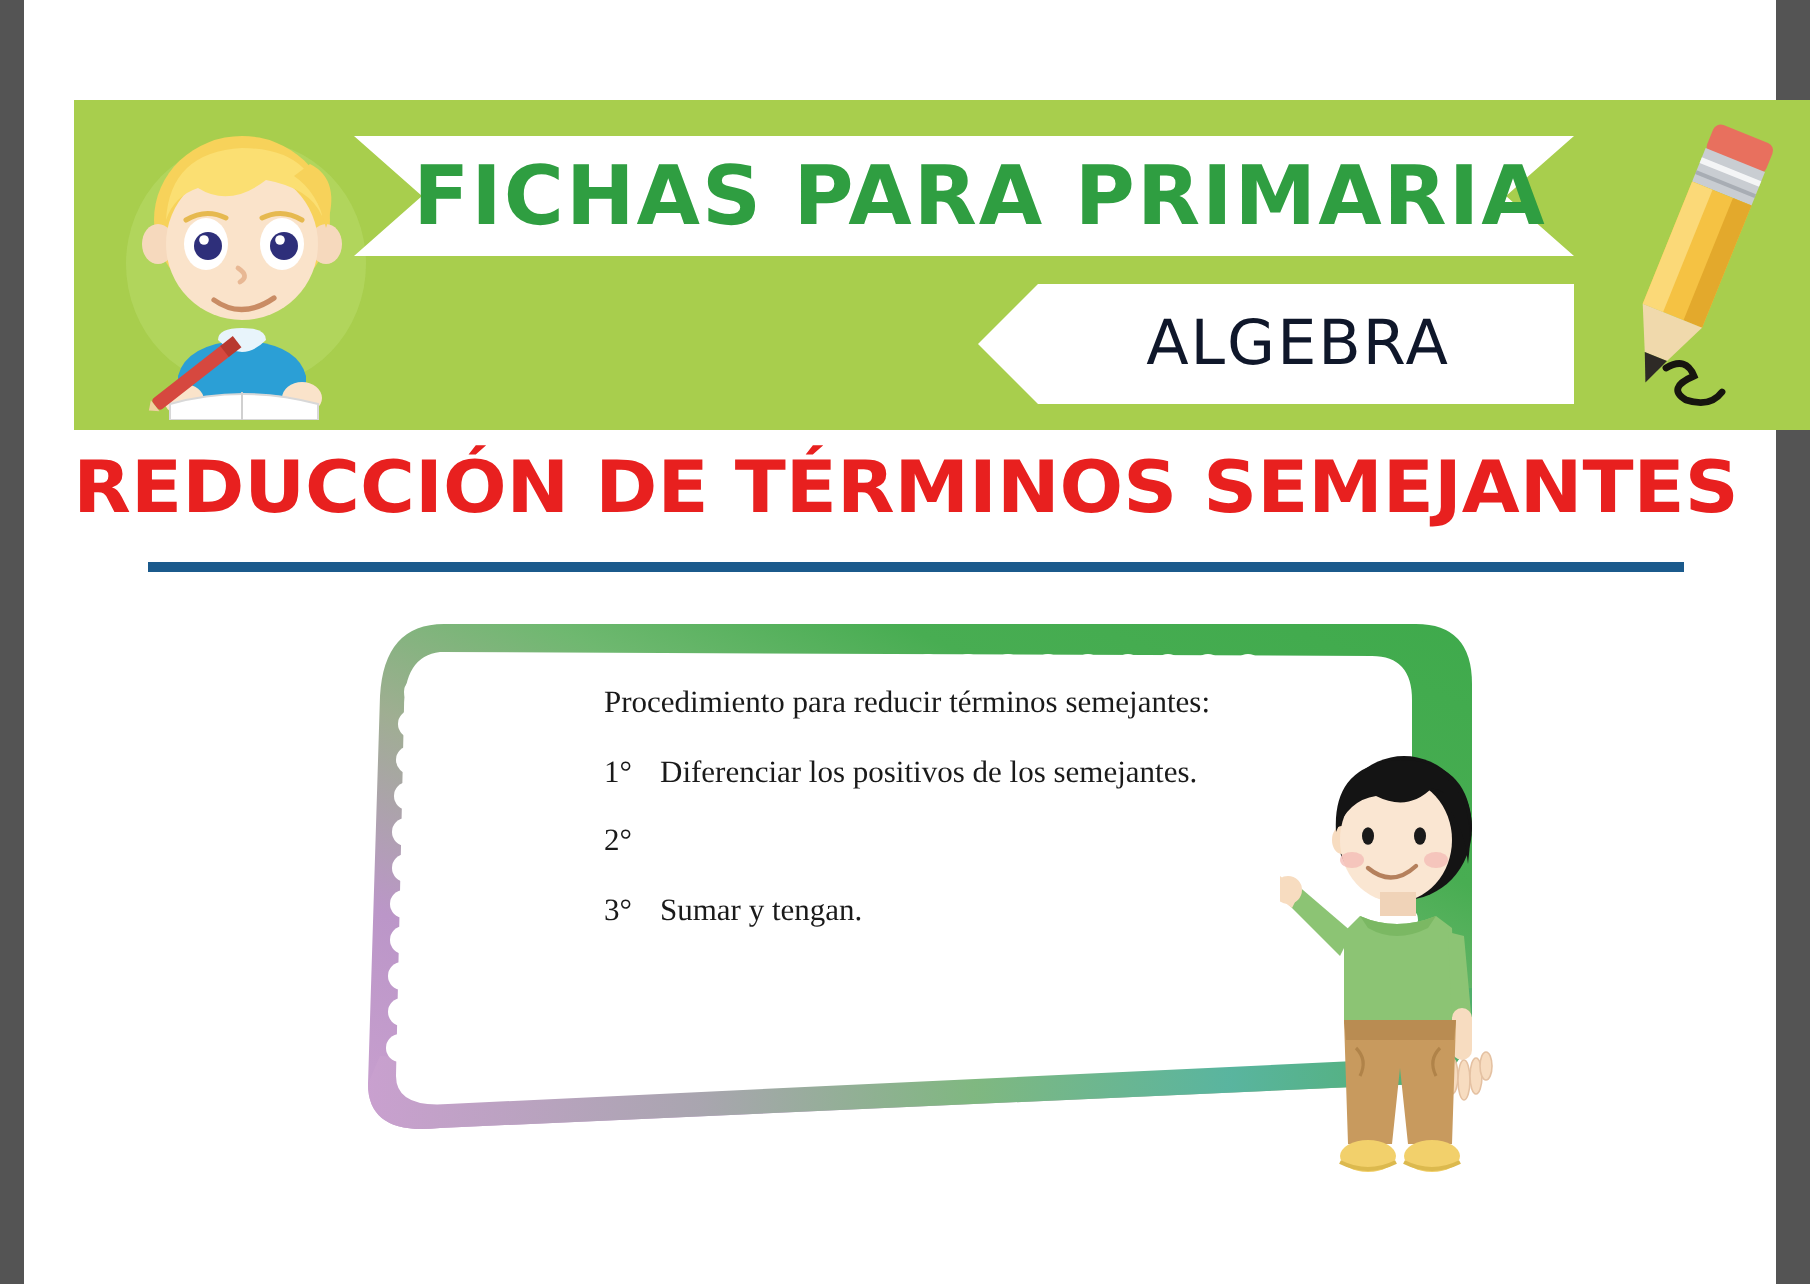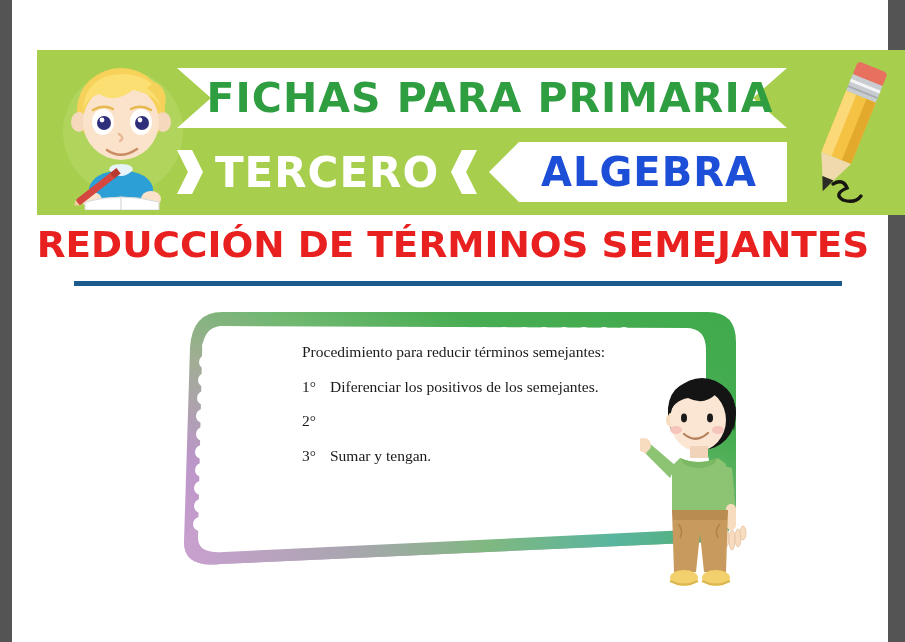--- a/index.html
+++ b/index.html
@@ -112,24 +112,24 @@
     height: 60px;
   }
   #ribbon-algebra .ribbon-bg {
     position: absolute; inset: 0;
     background: #ffffff;
     clip-path: polygon(30px 0, 100% 0, 100% 100%, 30px 100%, 0 50%);
   }
   #ribbon-algebra .ribbon-text {
     position: absolute; inset: 0;
     display: flex; align-items: center; justify-content: center;
-    color: #1d4ed8;
+    color: #0f172a;
     font-family: "DejaVu Sans", sans-serif;
-    font-weight: bold;
-    font-size: 40px;
+    font-weight: normal;
+    font-size: 31px;
     letter-spacing: 1px;
     padding-left: 22px;
   }
 
   
   #worksheet-title {
     position: absolute;
     left: 25px;
     top: 224px;
     width: 832px;
@@ -238,25 +238,20 @@
           <polygon points="10,126.5 14,123 14,130" fill="#f0cfa0"></polygon>
           <rect x="58" y="123" width="8" height="7" fill="#b8392f"></rect>
         </g>
       </svg>
 
       <div id="ribbon-top">
         <div class="ribbon-bg"></div>
         <div class="ribbon-text">FICHAS PARA PRIMARIA</div>
       </div>
 
-      <div id="ribbon-tercero">
-        <div class="chev"></div>
-        <div class="ribbon-text">TERCERO</div>
-        <div class="chev-right"></div>
-      </div>
 
       <div id="ribbon-algebra">
         <div class="ribbon-bg"></div>
         <div class="ribbon-text">ALGEBRA</div>
       </div>
 
       <svg class="pencil-art" viewBox="0 0 118 155">
         <g transform="rotate(22 59 70)">
 
           <rect x="44" y="6" width="32" height="16" rx="4" fill="#e8705e"></rect>

